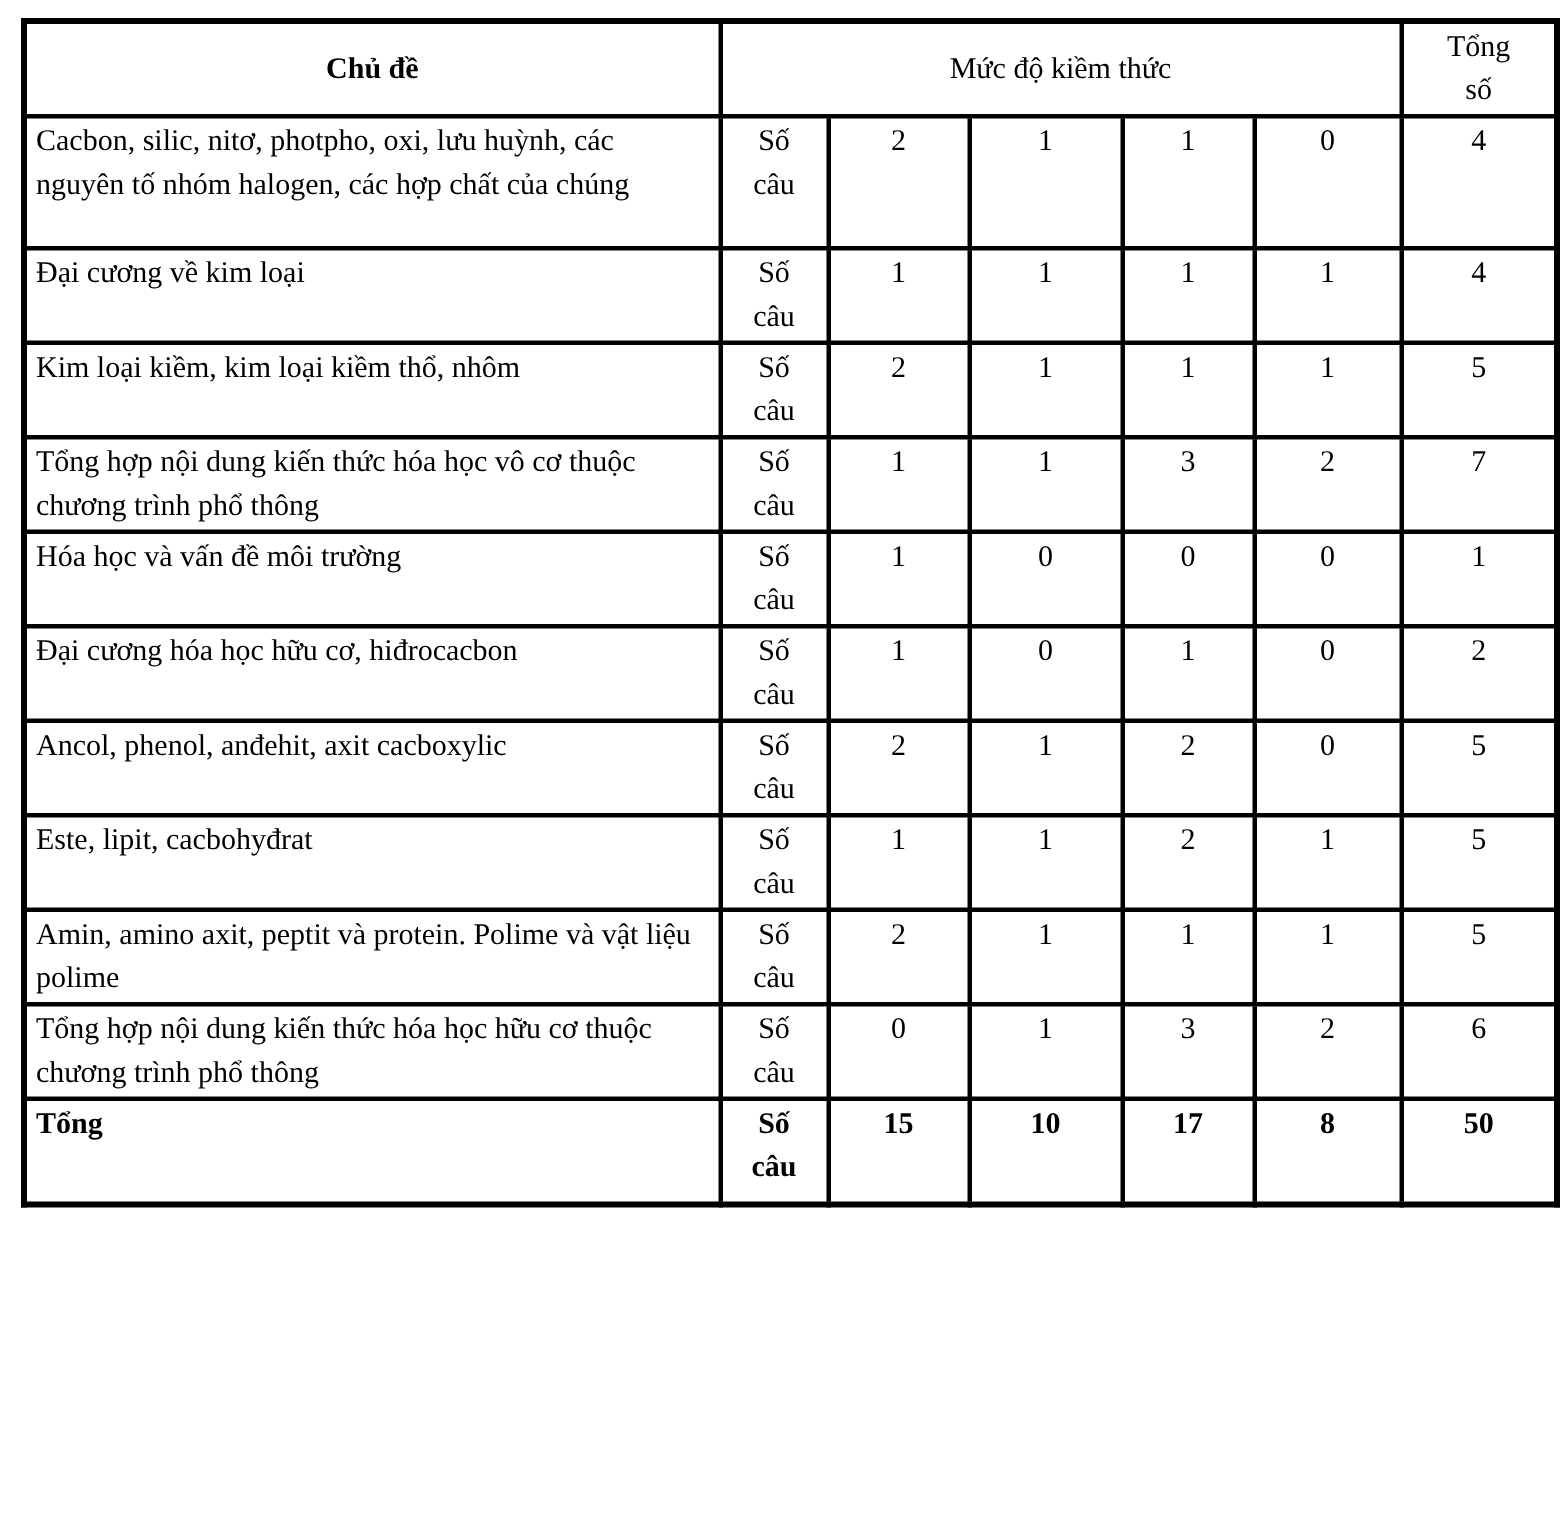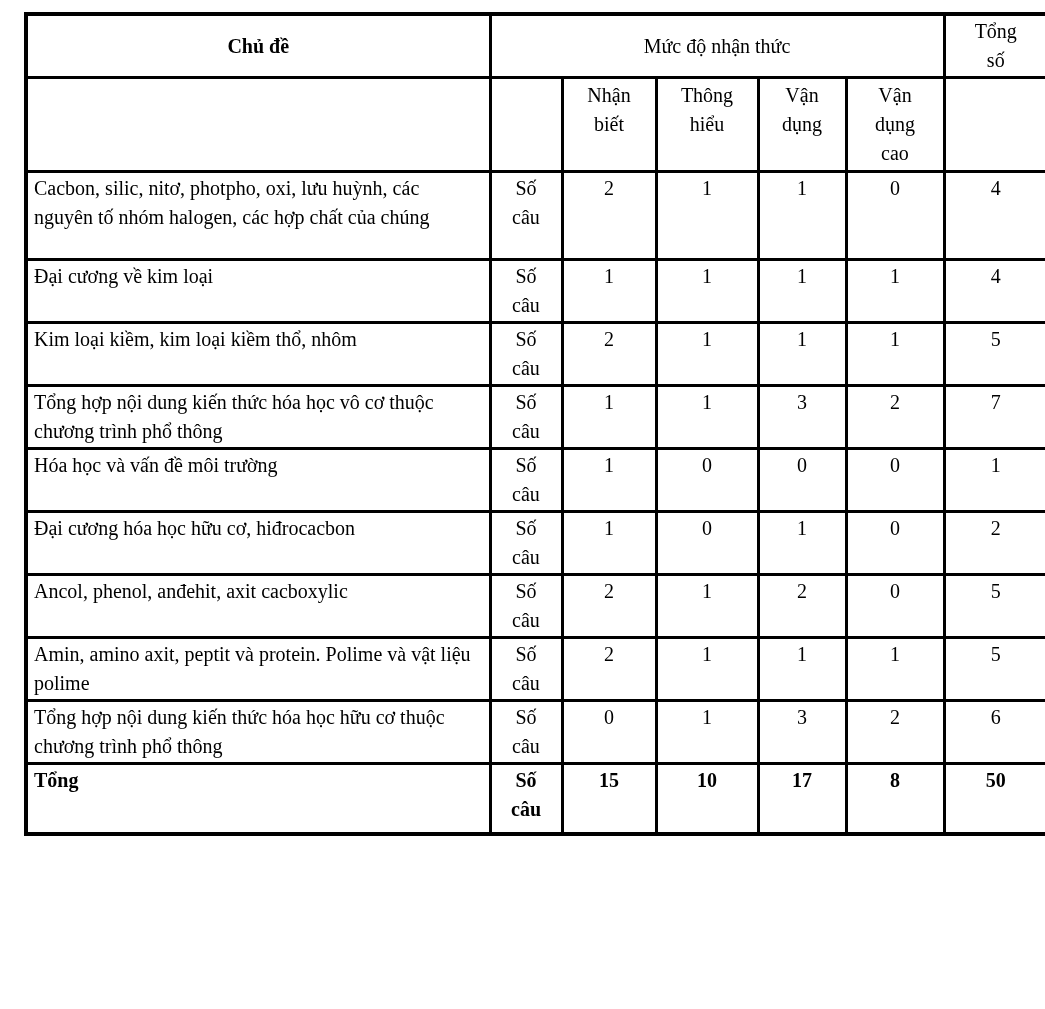--- a/index.html
+++ b/index.html
@@ -1,20 +1,20 @@
 <!DOCTYPE html>
 <html><head>
 <meta charset="utf-8">
 <style>
   html, body { margin: 0; padding: 0; background: #ffffff; }
   .page {
     width: 1045px;
     height: 1009px;
     box-sizing: border-box;
-    padding: 12px 9px 14px 24px;
+    padding: 12px 9px 14px 14px;
     background: #ffffff;
     font-family: "Liberation Serif", "DejaVu Serif", serif;
     color: #000;
   }
   table.matrix {
     border-collapse: collapse;
     table-layout: fixed;
     width: 1022px;
     border: 4px solid #000;
     font-size: 20px;
@@ -54,31 +54,22 @@
       <col style="width:72px">
       <col style="width:94px">
       <col style="width:102px">
       <col style="width:88px">
       <col style="width:98px">
       <col style="width:104px">
     </colgroup>
     <thead>
       <tr class="hrow1">
         <th class="topic-h">Chủ đề</th>
-        <th class="group-h" colspan="5">Mức độ nhận thức</th>
+        <th class="group-h" colspan="5">Mức độ kiềm thức</th>
         <th class="total-h">Tổng số</th>
-      </tr>
-      <tr class="hrow2">
-        <th></th>
-        <th></th>
-        <th class="level-h">Nhận biết</th>
-        <th class="level-h">Thông hiểu</th>
-        <th class="level-h">Vận dụng</th>
-        <th class="level-h">Vận dụng cao</th>
-        <th></th>
       </tr>
     </thead>
     <tbody>
 
   <tr class="brow tall">
     <td class="topic">Cacbon, silic, nitơ, photpho, oxi, lưu huỳnh, các nguyên tố nhóm halogen, các hợp chất của chúng</td>
     <td class="rowlabel">Số câu</td>
     <td class="count">2</td>
     <td class="count">1</td>
     <td class="count">1</td>
@@ -140,20 +131,29 @@
   <tr class="brow">
     <td class="topic">Ancol, phenol, anđehit, axit cacboxylic</td>
     <td class="rowlabel">Số câu</td>
     <td class="count">2</td>
     <td class="count">1</td>
     <td class="count">2</td>
     <td class="count">0</td>
     <td class="rowtotal">5</td>
   </tr>
 
+  <tr class="brow">
+    <td class="topic">Este, lipit, cacbohyđrat</td>
+    <td class="rowlabel">Số câu</td>
+    <td class="count">1</td>
+    <td class="count">1</td>
+    <td class="count">2</td>
+    <td class="count">1</td>
+    <td class="rowtotal">5</td>
+  </tr>
 
   <tr class="brow">
     <td class="topic">Amin, amino axit, peptit và protein. Polime và vật liệu polime</td>
     <td class="rowlabel">Số câu</td>
     <td class="count">2</td>
     <td class="count">1</td>
     <td class="count">1</td>
     <td class="count">1</td>
     <td class="rowtotal">5</td>
   </tr>

